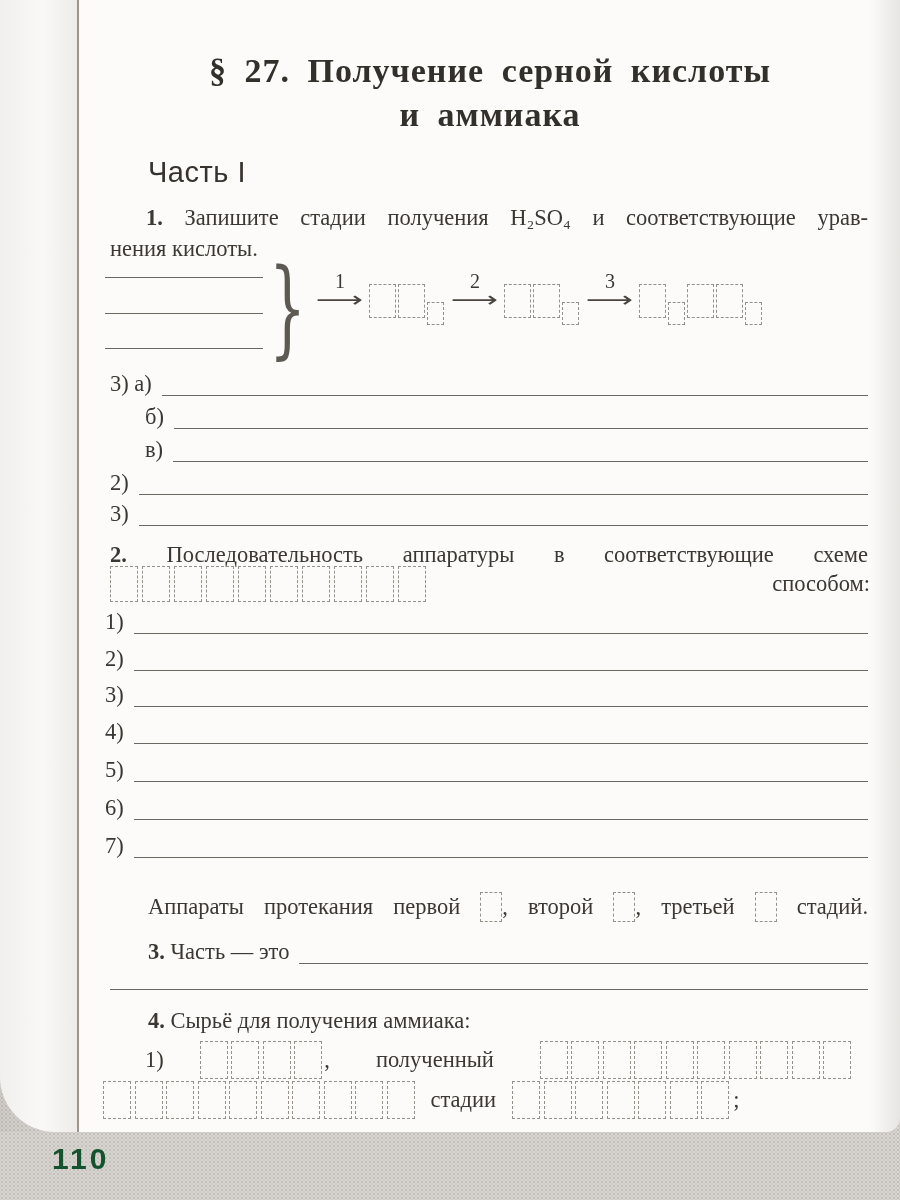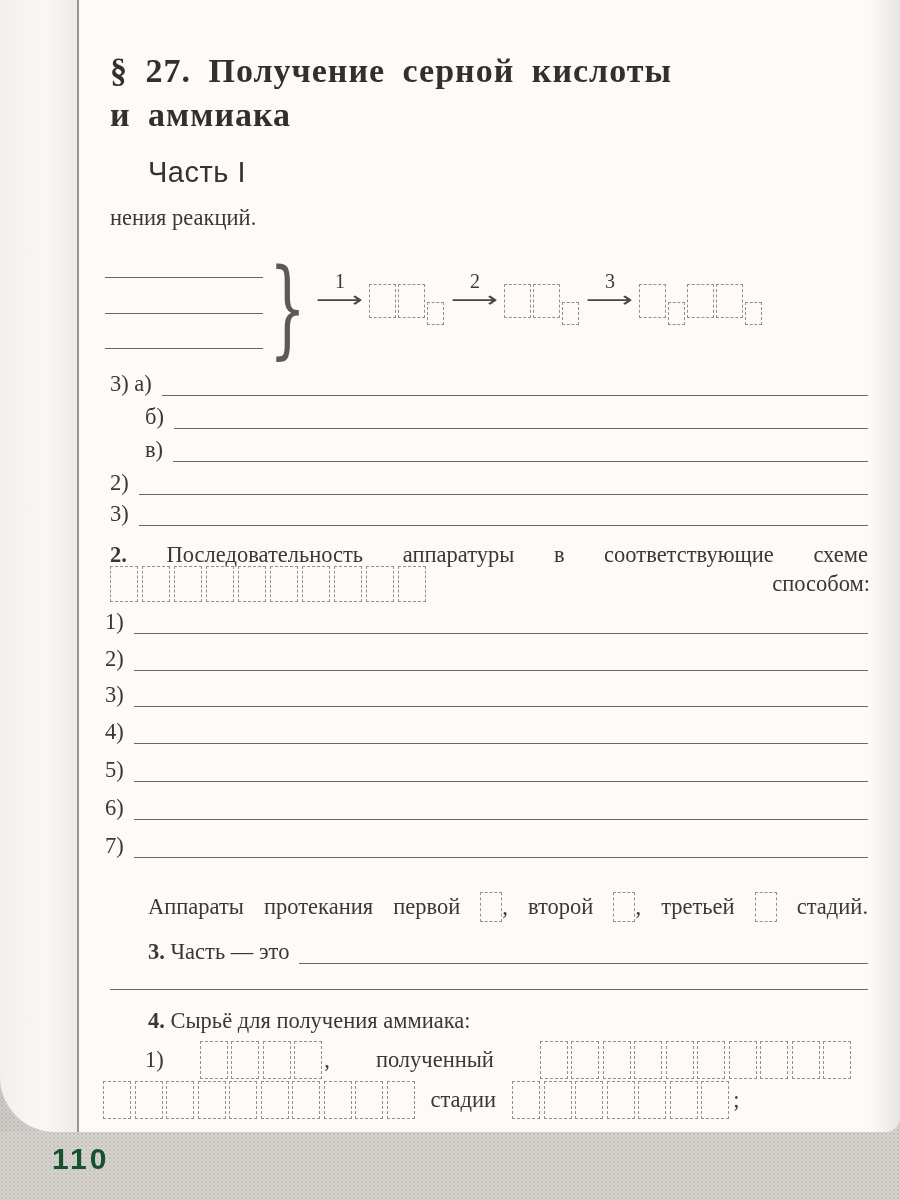--- a/index.html
+++ b/index.html
@@ -14,21 +14,21 @@
   .page{position:absolute;left:0;top:0;width:900px;height:1132px;background:#fcfbf9;
         border-bottom-left-radius:55px;border-bottom-right-radius:14px;}
   .left-shade{position:absolute;left:0;top:0;width:77px;height:1132px;
         background:linear-gradient(90deg,rgba(110,105,100,.08),rgba(110,105,100,.02) 55%,rgba(110,105,100,.10));}
   .fold{position:absolute;left:77px;top:0;width:1.5px;height:1132px;background:#9b958e;}
   .right-shade{position:absolute;right:0;top:0;width:30px;height:1132px;
         background:linear-gradient(90deg,transparent,rgba(100,94,88,.14));border-bottom-right-radius:14px;}
   .pagenum{position:absolute;left:52px;top:1142px;font-family:"Liberation Sans","DejaVu Sans",sans-serif;
         font-weight:bold;font-size:30px;letter-spacing:3px;color:#14532d;text-align:right;}
 
-  .title1,.title2{position:absolute;left:110px;width:760px;font-weight:bold;
+  .title1,.title2{position:absolute;left:110px;width:760px;text-align:center;font-weight:bold;
         color:#332f2b;font-size:34px;letter-spacing:1px;word-spacing:8px;}
   .title1{top:52px}.title2{top:96px}
   .part{position:absolute;left:148px;top:156px;font-family:"Liberation Sans","DejaVu Sans",sans-serif;
         font-weight:normal;font-size:29px;color:#37322d;letter-spacing:.5px;}
 
   .bodytxt{font-size:22.5px;}
   .bnum{font-weight:bold;}
   .jline{text-align:justify;text-align-last:justify;}
   .t1intro{position:absolute;left:110px;top:202px;width:758px;line-height:31px;}
   .t1intro .ind{display:inline-block;width:36px;}
@@ -88,21 +88,22 @@
 <div class="page">
   <div class="left-shade"></div>
   <div class="fold"></div>
   <div class="right-shade"></div>
 
   <div class="title1">§ 27. Получение серной кислоты</div>
   <div class="title2">и аммиака</div>
   <div class="part">Часть I</div>
 
   <div class="t1intro bodytxt">
-    <div>нения реакций.</div>
+    <div class="jline"><span class="ind"></span><span class="bnum">1.</span> <span>Запишите стадии получения H₂SO₄ и соответствующие урав-</span></div>
+    <div>нения кислоты.</div>
   </div>
 
   <div class="diagram">
     <div class="blank-stack">
       <div class="bl"></div>
       <div class="bl"></div>
       <div class="bl"></div>
     </div>
     <div class="brace">}</div>
     <div class="step">

